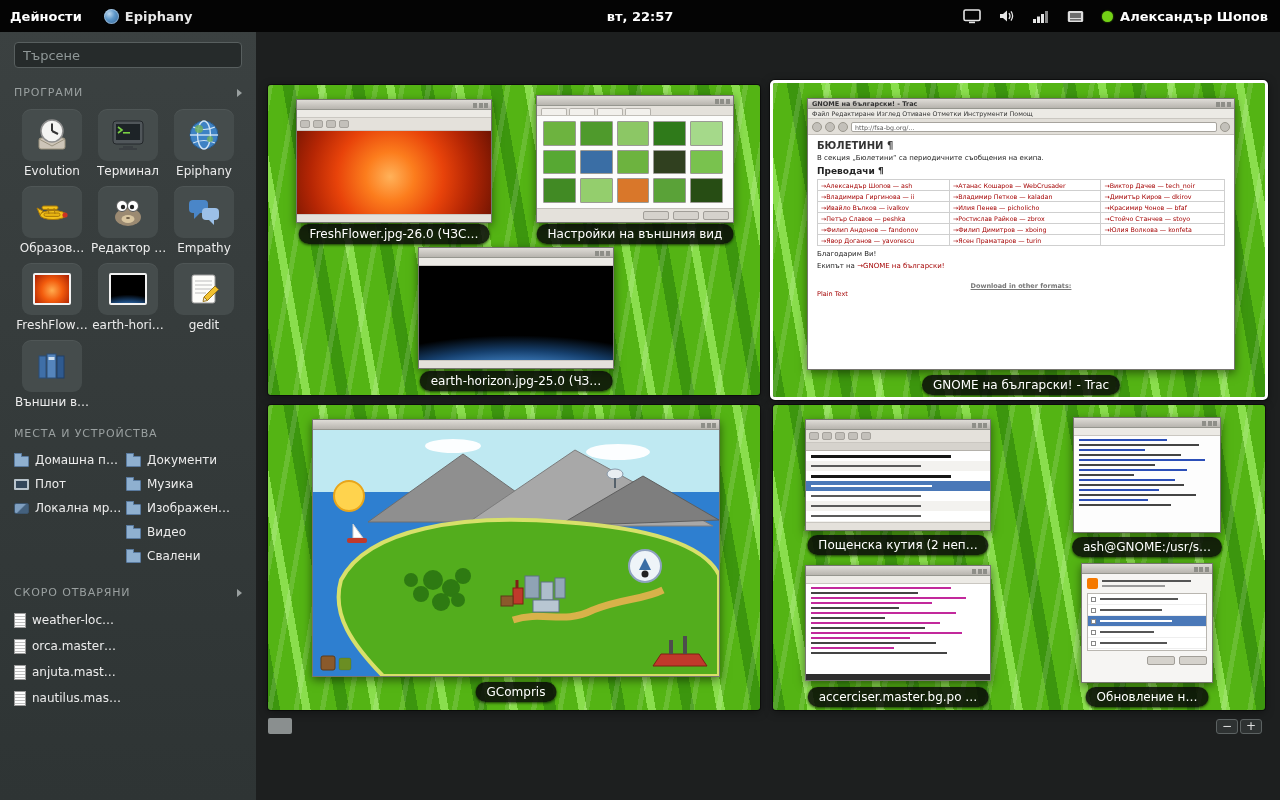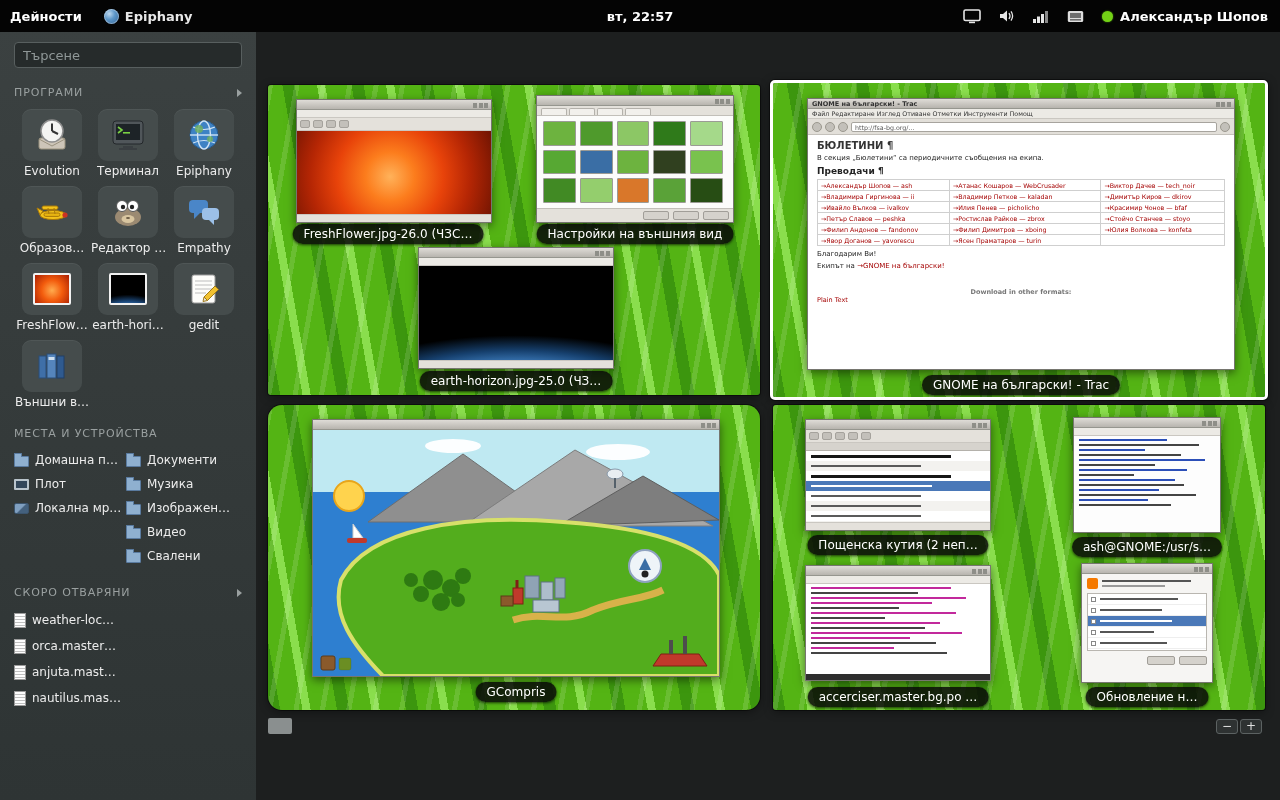--- a/index.html
+++ b/index.html
@@ -57,21 +57,21 @@
 
   
   .workspace{position:absolute;overflow:hidden;border-radius:3px;box-shadow:0 0 0 1px rgba(0,0,0,.45), 0 2px 10px rgba(0,0,0,.4);cursor:pointer;}
   .wallpaper{position:absolute;inset:0;
     background:
       repeating-linear-gradient(100deg, rgba(255,255,255,.13) 0 5px, rgba(255,255,255,0) 5px 26px),
       repeating-linear-gradient(80deg, var(--wallpaper-dark,#3c960e) 0 12px, var(--wallpaper-base,#54b414) 12px 34px, var(--wallpaper-light,#8ade4d) 34px 42px, var(--wallpaper-base,#54b414) 42px 68px);
   }
   .ws1{left:268px;top:85px;width:492px;height:310px;}
   .ws2{left:770px;top:80px;width:498px;height:320px;border:3px solid #fff;border-radius:5px;}
-  .ws3{left:268px;top:405px;width:492px;height:305px;border-radius:14px;}
+  .ws3{left:268px;top:405px;width:492px;height:305px;}
   .ws4{left:773px;top:405px;width:492px;height:305px;}
 
   .win{position:absolute;display:flex;flex-direction:column;background:#d9d6d0;border:1px solid #76766f;box-shadow:0 3px 9px rgba(0,0,0,.5);}
   .titlebar{height:10px;background:linear-gradient(#dfdcd7,#b7b4ae);border-bottom:1px solid #96968f;position:relative;flex:0 0 auto;}
   .titlebar::after{content:"";position:absolute;right:3px;top:2.5px;width:15px;height:5px;background:repeating-linear-gradient(90deg,#8e8e88 0 4px,transparent 4px 5.5px);}
   .title-text{position:absolute;left:4px;top:1px;font-size:6.5px;color:#333;font-weight:bold;white-space:nowrap;}
   .menubar{height:8px;background:#eceae5;border-bottom:1px solid #cac7c1;flex:0 0 auto;}
   .toolbar{height:13px;background:#e4e1db;border-bottom:1px solid #cac7c1;display:flex;gap:3px;padding:2px 3px;flex:0 0 auto;}
   .tool{width:10px;background:#c3c0ba;border:1px solid #a5a29c;border-radius:2px;}
   .statusbar{height:8px;background:#e4e1db;border-top:1px solid #cac7c1;flex:0 0 auto;}
@@ -104,21 +104,21 @@
   .b-toolbar{height:16px;background:#e2dfd9;border-bottom:1px solid #c4c1bb;display:flex;align-items:center;gap:3px;padding:0 4px;flex:0 0 auto;}
   .navbtn{width:10px;height:10px;border-radius:50%;background:#c3c0ba;border:1px solid #9b988f;flex:0 0 auto;}
   .urlbar{flex:1;height:10px;background:#fff;border:1px solid #a7a49e;border-radius:2px;font-size:6.3px;color:#555;padding:0 3px;line-height:10px;white-space:nowrap;overflow:hidden;}
   .page{flex:1;background:#fff;padding:5px 9px;overflow:hidden;font-size:7px;color:#222;}
   .t-h1{font-size:10px;font-weight:bold;color:#333;margin-bottom:3px;}
   .t-para{font-size:7px;margin-bottom:4px;}
   .t-h2{font-size:9px;font-weight:bold;margin-bottom:3px;}
   .ttable{width:100%;border-collapse:collapse;margin-bottom:4px;}
   .ttable td{border:1px solid #cfcfcf;font-size:6.3px;padding:1.5px 3px;color:var(--link-red,#a40000);white-space:nowrap;overflow:hidden;}
   .red{color:var(--link-red,#a40000);}
-  .t-dl{font-size:6.5px;color:#777;font-weight:bold;text-align:center;margin-top:18px;}
+  .t-dl{font-size:6.5px;color:#777;font-weight:bold;text-align:center;margin-top:12px;text-decoration:underline;}
   .t-dl-link{font-size:6.5px;color:var(--link-red,#a40000);text-align:left;margin-bottom:3px;}
   .pfooter{display:flex;align-items:flex-start;gap:8px;border-top:1px solid #ddd;padding-top:3px;}
   .traclogo{border:1px solid #bbb;color:#888;font-weight:bold;font-style:italic;font-size:8px;padding:2px 6px;background:#f6f6f6;}
   .powered{flex:1;text-align:center;font-size:5.8px;color:#888;}
   .powered .plink{color:#6a7da0;}
   .visit{width:120px;font-size:5.5px;color:#999;text-align:right;}
 
   
   .tl{height:2px;margin:3px 0 0 5px;background:#444;}
   .mail-list{flex:1;background:#fff;overflow:hidden;}
@@ -400,21 +400,21 @@
     <div class="menubar"></div>
     <div class="toolbar">
         <span class="tool"></span>
         <span class="tool"></span>
         <span class="tool"></span>
         <span class="tool"></span>
       </div>
     <div class="content flower"></div>
     <div class="statusbar"></div>
   </article>
-  <div class="pill" style="left:120px;top:139px">FreshFlower.jpg-26.0 (ЧЗС…</div>
+  <div class="pill" style="left:126px;top:139px">FreshFlower.jpg-26.0 (ЧЗС…</div>
 
   <article class="win w-appear">
     <div class="titlebar"></div>
     <div class="tabsrow">
         <span class="tab"></span>
         <span class="tab"></span>
         <span class="tab"></span>
         <span class="tab"></span>
       </div>
     <div class="swgrid">

